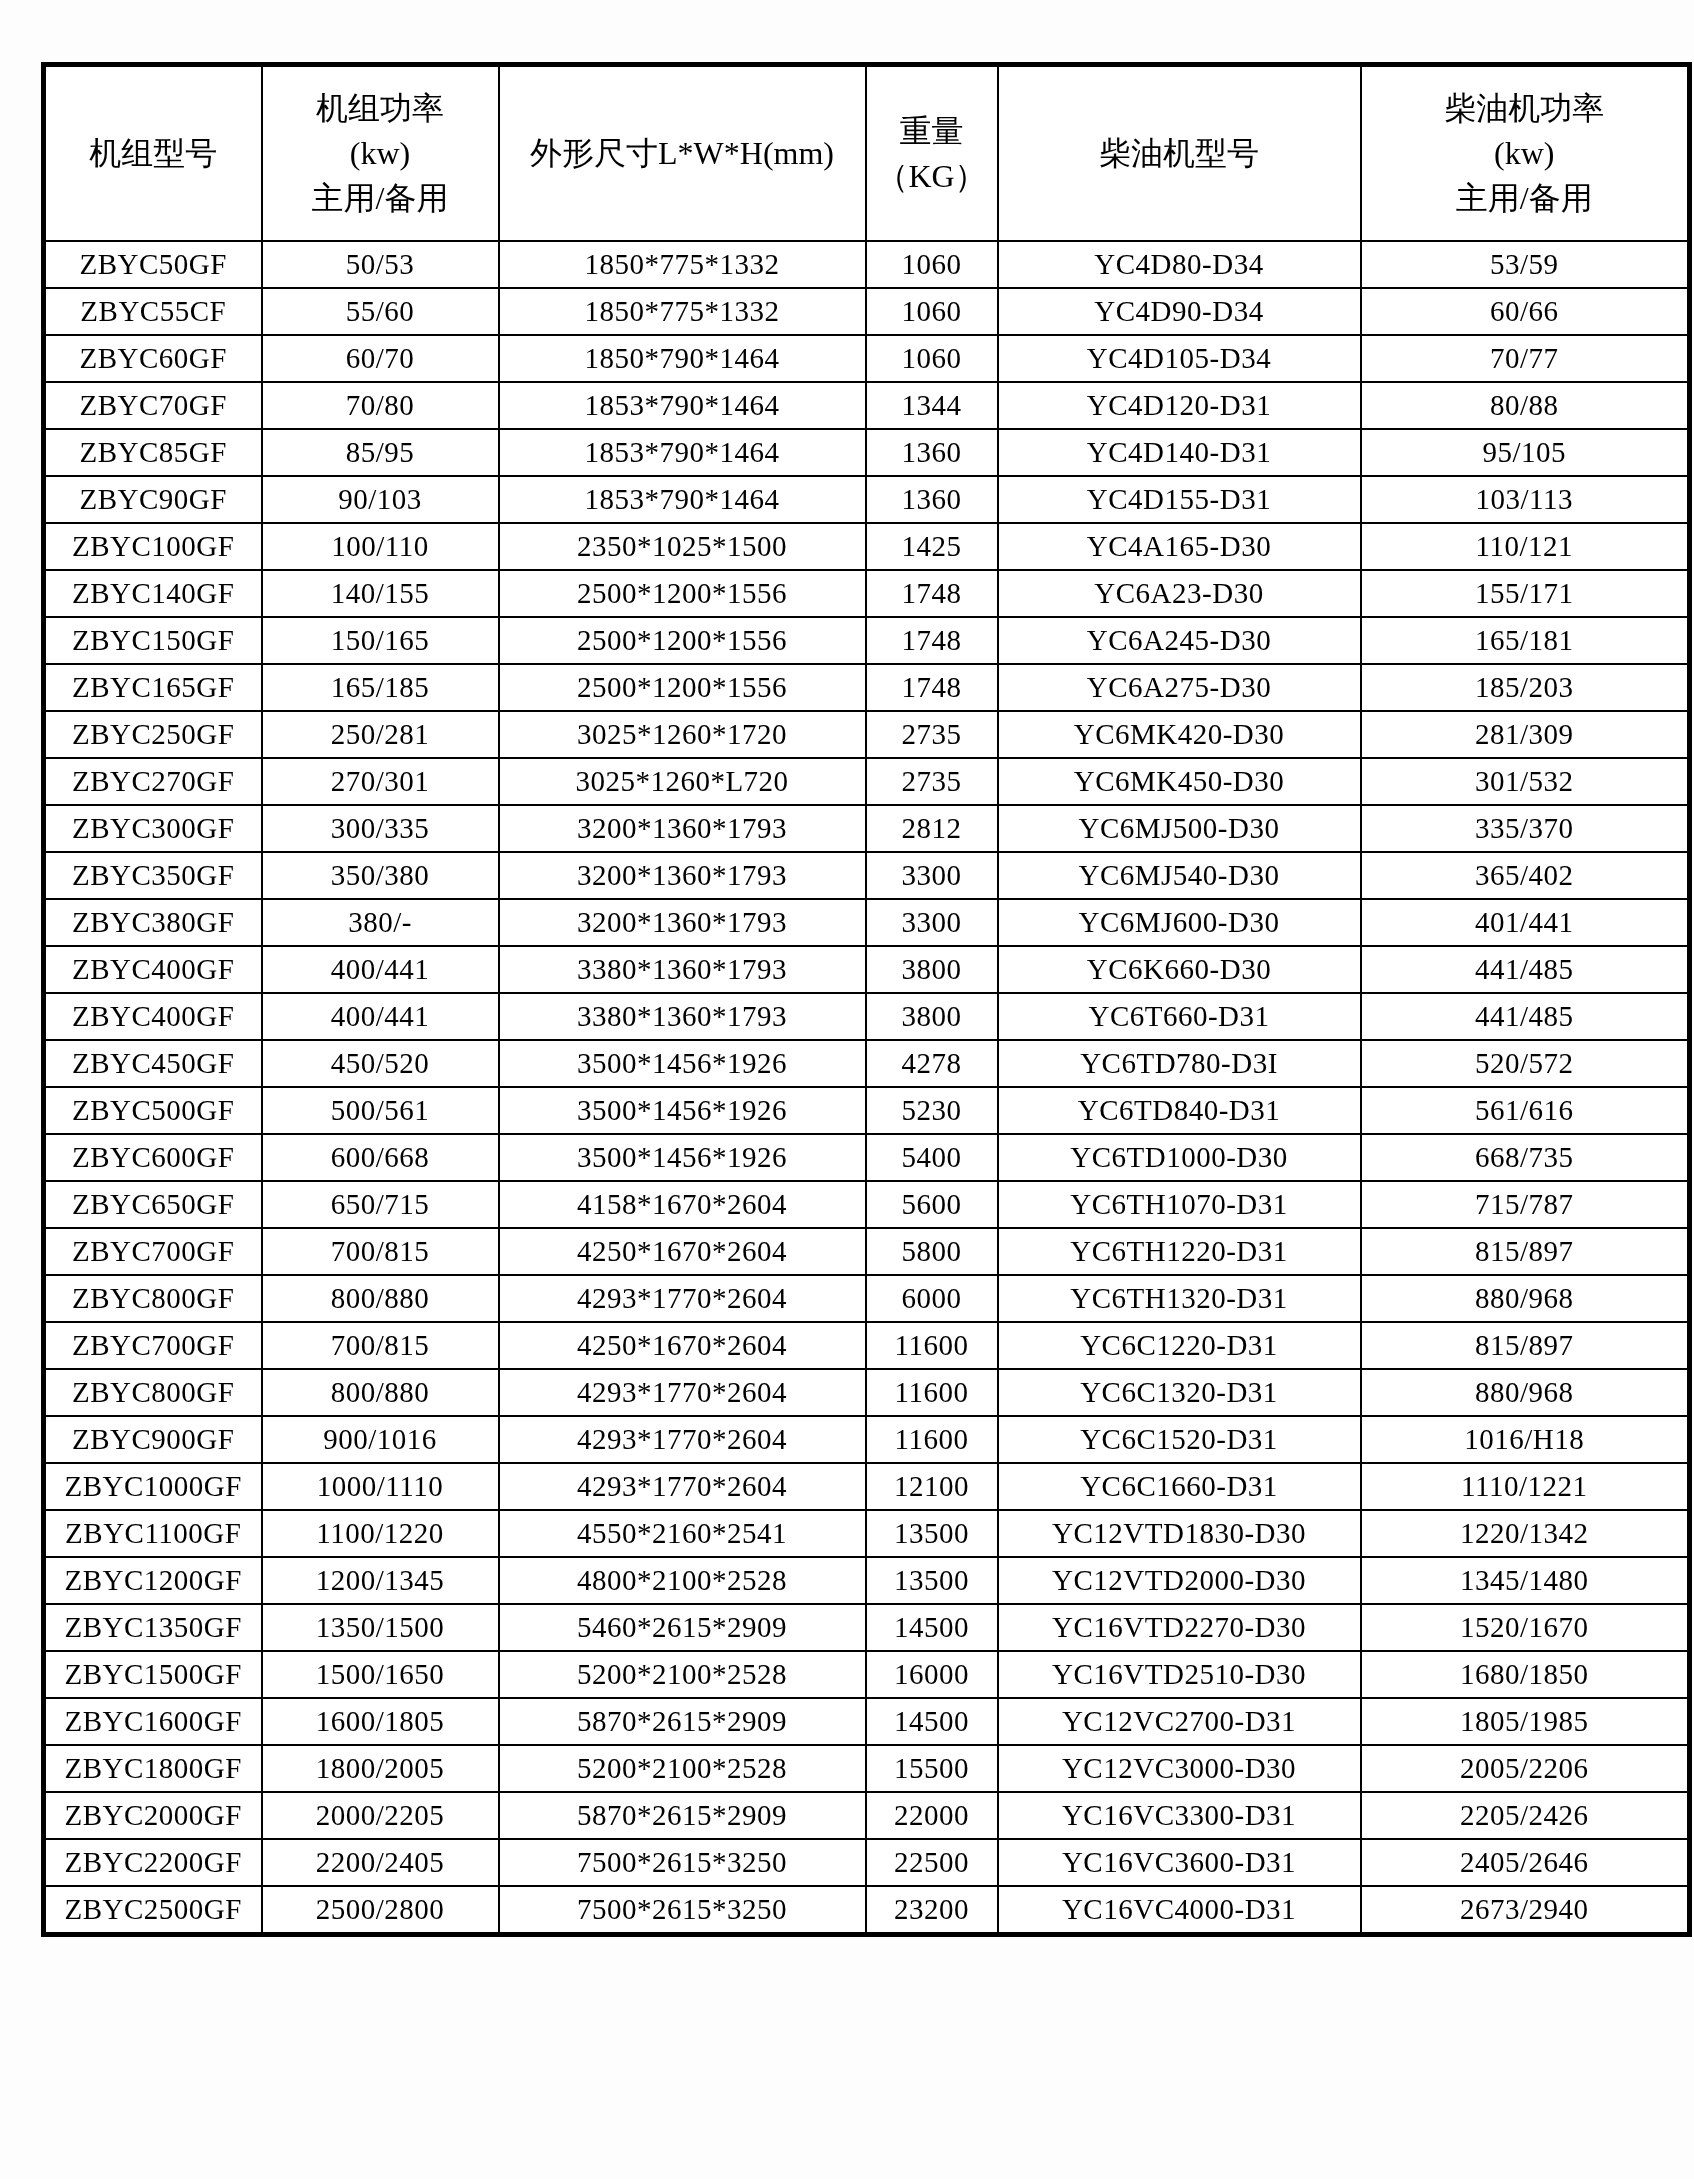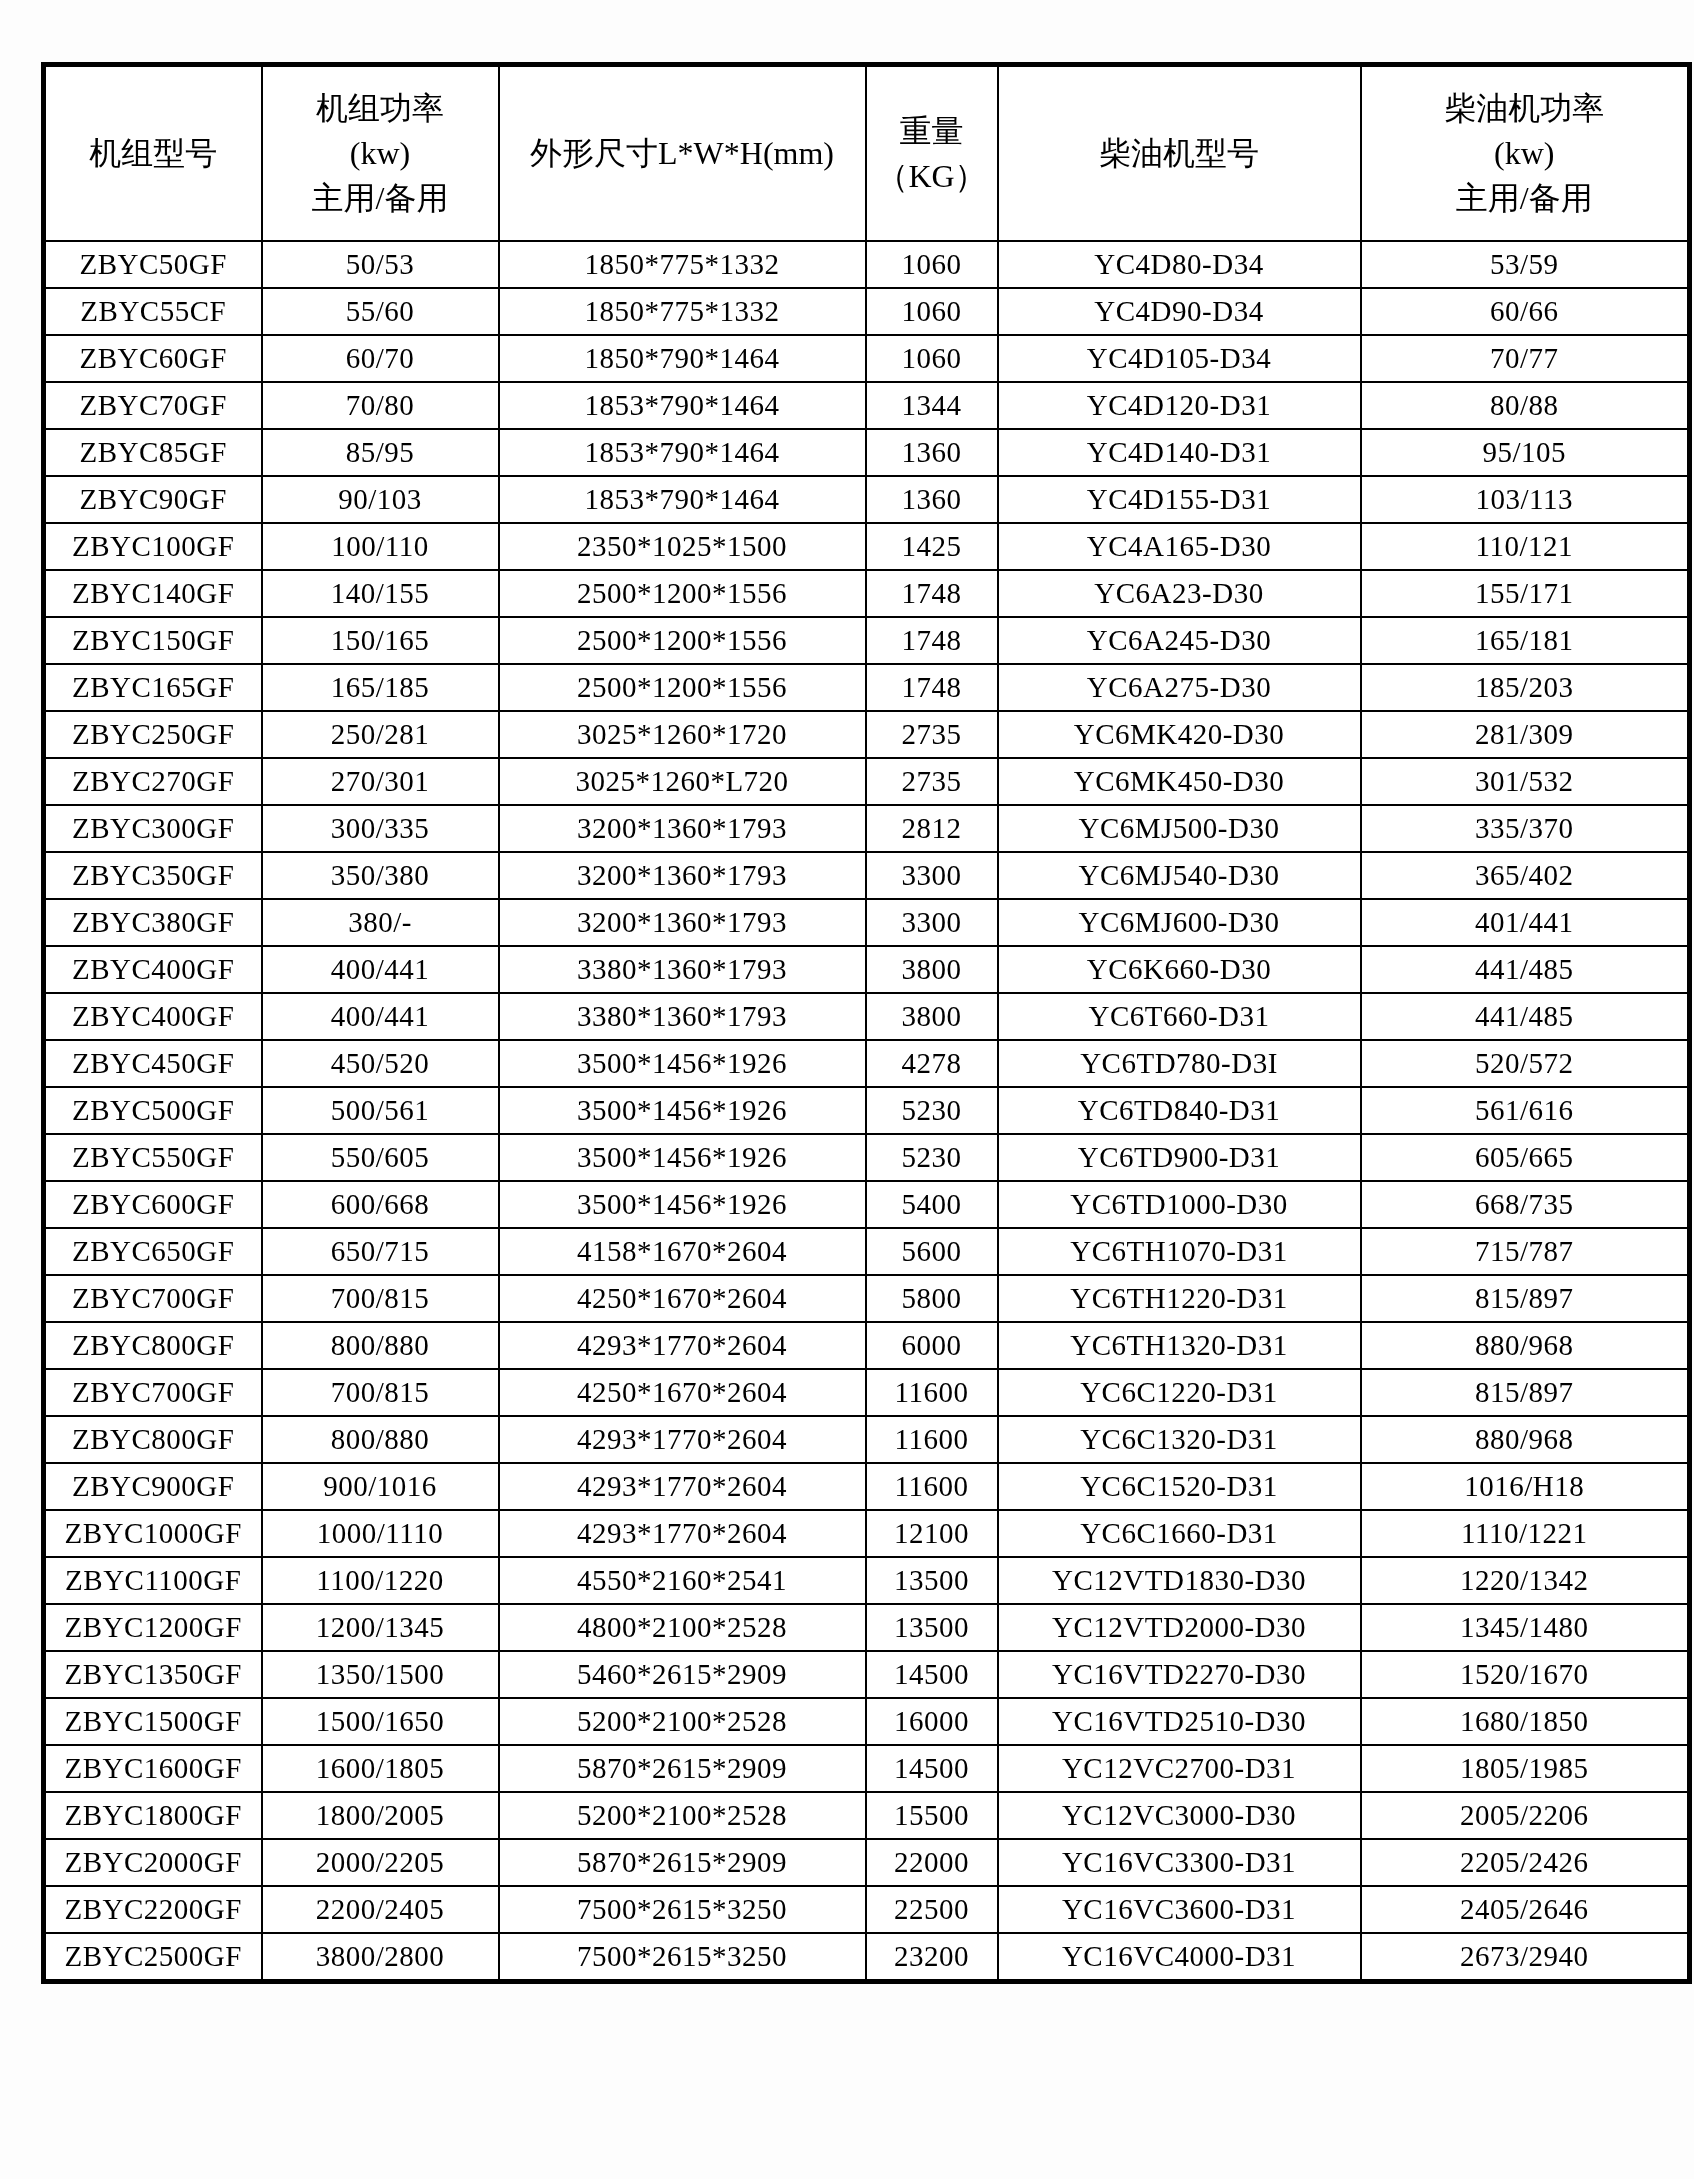--- a/index.html
+++ b/index.html
@@ -223,28 +223,20 @@
         </tr>
         <tr>
           <td>ZBYC500GF</td>
           <td>500/561</td>
           <td>3500*1456*1926</td>
           <td>5230</td>
           <td>YC6TD840-D31</td>
           <td>561/616</td>
         </tr>
         <tr>
-          <td>ZBYC550GF</td>
-          <td>550/605</td>
-          <td>3500*1456*1926</td>
-          <td>5230</td>
-          <td>YC6TD900-D31</td>
-          <td>605/665</td>
-        </tr>
-        <tr>
           <td>ZBYC600GF</td>
           <td>600/668</td>
           <td>3500*1456*1926</td>
           <td>5400</td>
           <td>YC6TD1000-D30</td>
           <td>668/735</td>
         </tr>
         <tr>
           <td>ZBYC650GF</td>
           <td>650/715</td>
@@ -360,21 +352,21 @@
         <tr>
           <td>ZBYC2200GF</td>
           <td>2200/2405</td>
           <td>7500*2615*3250</td>
           <td>22500</td>
           <td>YC16VC3600-D31</td>
           <td>2405/2646</td>
         </tr>
         <tr>
           <td>ZBYC2500GF</td>
-          <td>3800/2800</td>
+          <td>2500/2800</td>
           <td>7500*2615*3250</td>
           <td>23200</td>
           <td>YC16VC4000-D31</td>
           <td>2673/2940</td>
         </tr>
       </tbody>
   </table>
 </div>
 
 

